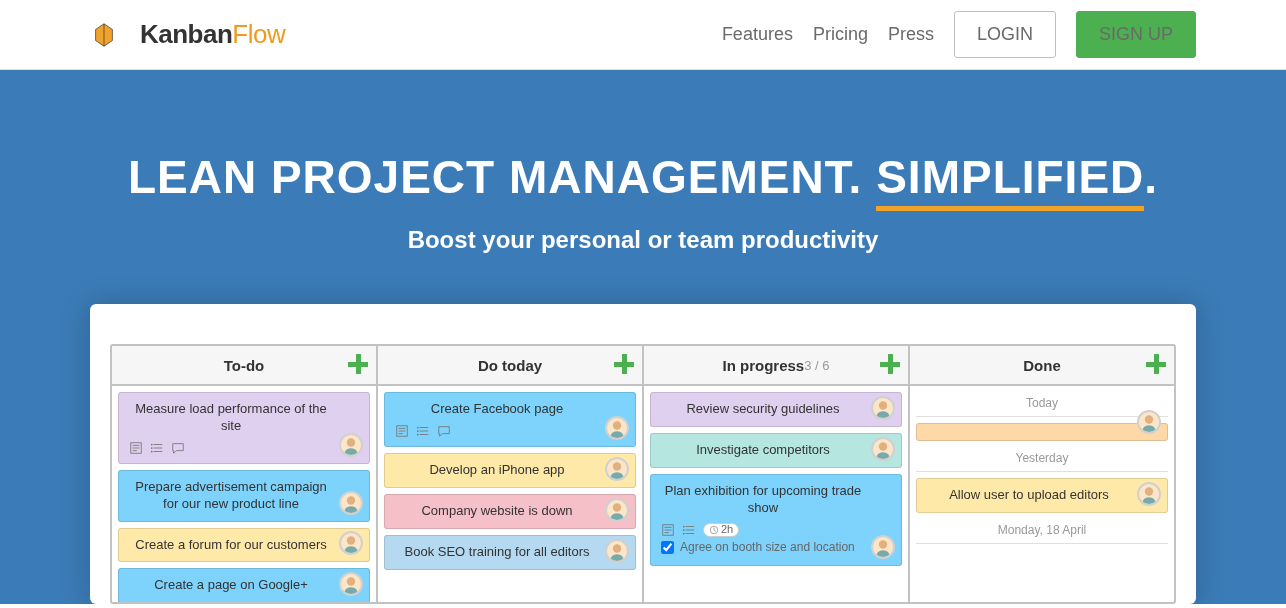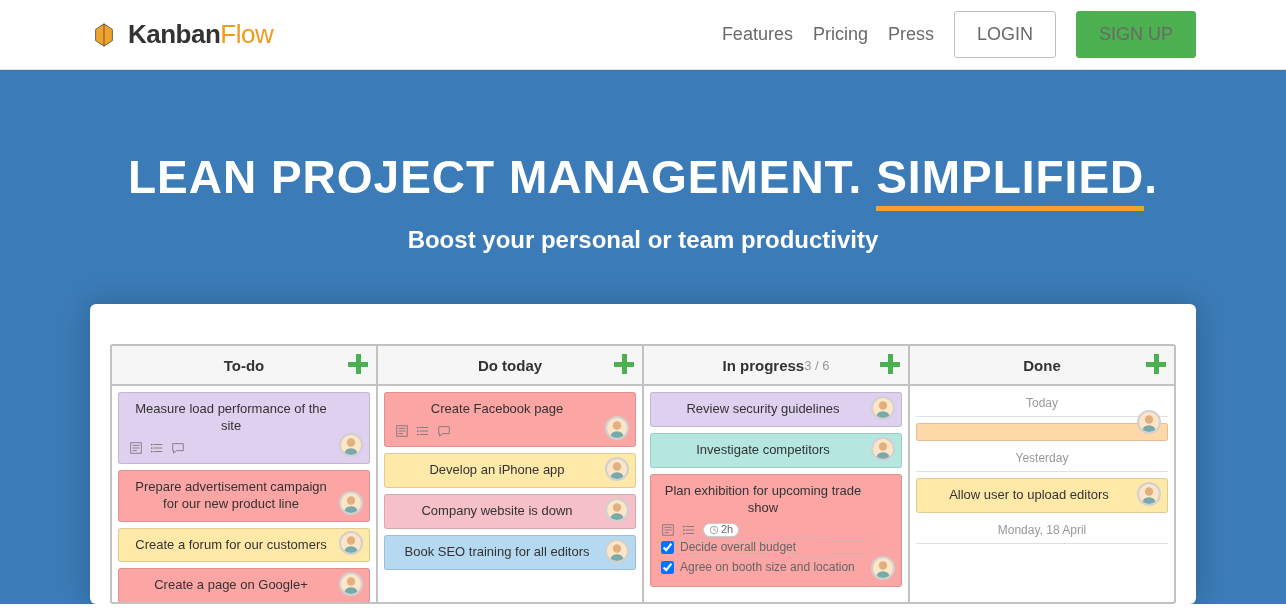--- a/index.html
+++ b/index.html
@@ -1,18 +1,18 @@
 <!DOCTYPE html>
 <html><head>
 <meta charset="utf-8">
 <style>
 *{margin:0;padding:0;box-sizing:border-box}
 body{font-family:"Helvetica Neue",Arial,sans-serif;color:#333;background:#fff}
 .topbar{height:70px;border-bottom:1px solid #e0e0e0;display:flex;align-items:center;padding:0 90px;justify-content:space-between}
-.logo{display:flex;align-items:center;gap:10px}
+.logo{display:flex;align-items:center;gap:22px}
 .logo-text{font-size:26px;font-weight:400;color:#333;letter-spacing:-.5px}
 .logo-text b{color:#333;font-weight:700}
 .logo-text .flow{color:#f09a1f;font-weight:400}
 .nav{display:flex;align-items:center;gap:20px}
 .nav a{color:#6a6a6a;text-decoration:none;font-size:18px;font-weight:500}
 .btn{padding:12px 22px;font-size:15px;font-weight:700;border-radius:3px;text-decoration:none;display:inline-block}
 .btn-login{border:1px solid #bfbfbf;color:#555;background:#fff}
 .btn-signup{background:#4caf50;color:#fff;border:1px solid #4caf50}
 .hero{background:#3b7bb7;padding:80px 0 0 0;text-align:center;color:#fff}
 .hero h1{font-size:46px;font-weight:700;letter-spacing:1px}
@@ -24,21 +24,21 @@
 .col:last-child{border-right:none}
 .col-head{height:40px;background:#f6f6f6;border-bottom:2px solid #c2c2c2;display:flex;align-items:center;justify-content:center;font-weight:700;font-size:15px;color:#333;position:relative}
 .col-head .count{font-weight:400;color:#999;font-size:13px;}
 .plus{position:absolute;right:6px;top:6px;width:24px;height:24px;cursor:pointer}
 .plus:before,.plus:after{content:"";position:absolute;background:#4caf50}
 .plus:before{left:10px;top:2px;width:5px;height:20px}
 .plus:after{left:2px;top:10px;width:20px;height:5px}
 .col-body{padding:6px;overflow:hidden;flex:1}
 .card{border-radius:3px;padding:8px 36px 8px 10px;margin-bottom:6px;position:relative;font-size:13px;color:#333;line-height:1.3;border:1px solid rgba(0,0,0,.12)}
 .card.purple{background:#e0d0f0}
-.card.green{background:#fca5a5}
+.card.green{background:#7dd3fc}
 .card.yellow{background:#ffe9a8}
 .card.teal{background:#b5e6e0}
 .card.pink{background:#f5c0c8}
 .card.blue{background:#b5d9f0}
 .card.orange{background:#ffd8a8}
 .avatar{position:absolute;right:6px;bottom:6px;width:24px;height:24px;border-radius:50%;background:#fde6c8;border:2px solid #d0d0d0;overflow:hidden}
 .meta{display:flex;gap:7px;margin-top:6px;color:#666}
 .meta svg,.meta .t{height:14px}
 .meta .t{font-size:11px;background:#fff;border:1px solid #ccc;border-radius:8px;padding:0 5px;display:flex;align-items:center;gap:2px}
 .date-head{font-size:12px;color:#999;padding:4px 4px 6px 4px;border-bottom:1px solid #e0e0e0;margin-bottom:6px}
@@ -211,24 +211,20 @@
                   <circle cx="2" cy="8" r="1" fill="#777"></circle>
                   <circle cx="2" cy="12" r="1" fill="#777"></circle>
                 </svg>
                 <span class="t"><svg width="10" height="10" viewBox="0 0 16 16">
                     <circle cx="8" cy="8" r="6" fill="none" stroke="#777"></circle>
                     <path d="M8 4v4l3 2" stroke="#777" fill="none"></path>
                   </svg>2h</span>
               </div>
               <div class="sub-item">
                 <input type="checkbox" checked="" style="">
-                <span>Decide overall budget</span>
-              </div>
-              <div class="sub-item">
-                <input type="checkbox" checked="" style="">
                 <span>Agree on booth size and location</span>
               </div>
               <div class="avatar"><svg viewBox="0 0 24 24">
                   <circle cx="12" cy="9" r="5" fill="#e0b080"></circle>
                   <path d="M4 24 Q4 16 12 16 Q20 16 20 24" fill="#7aa"></path>
                 </svg></div>
             </div>
           </div>
         </div>
         <div class="col">

